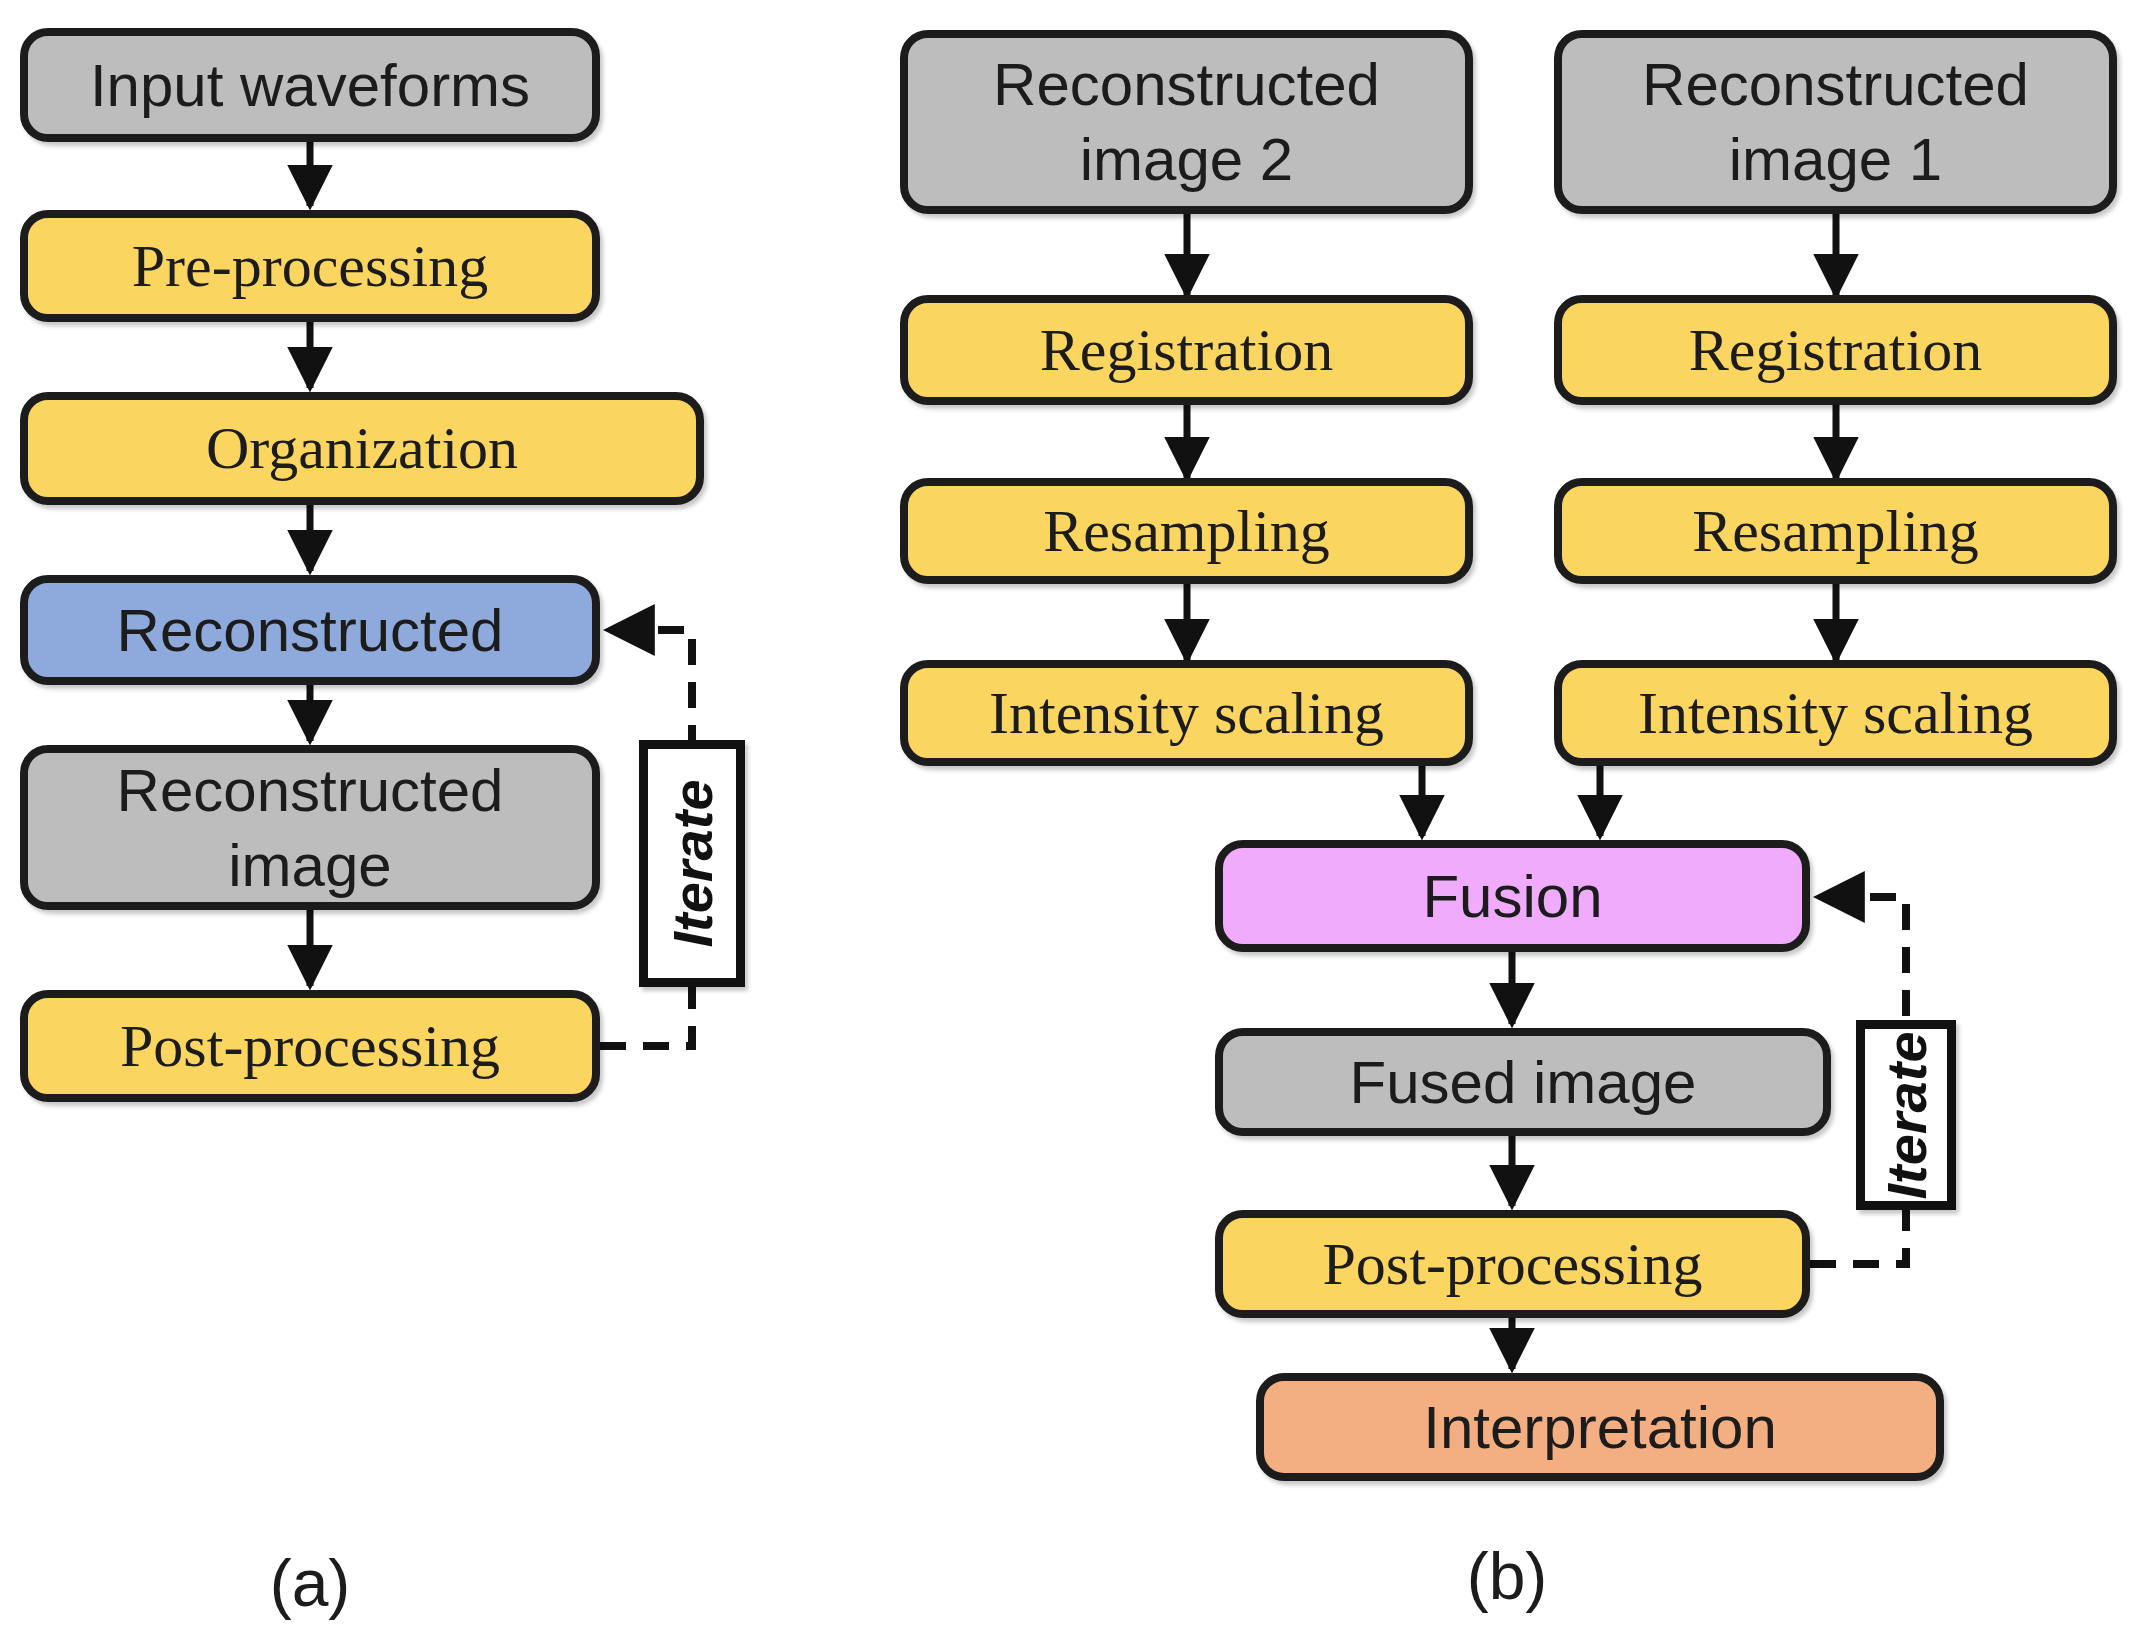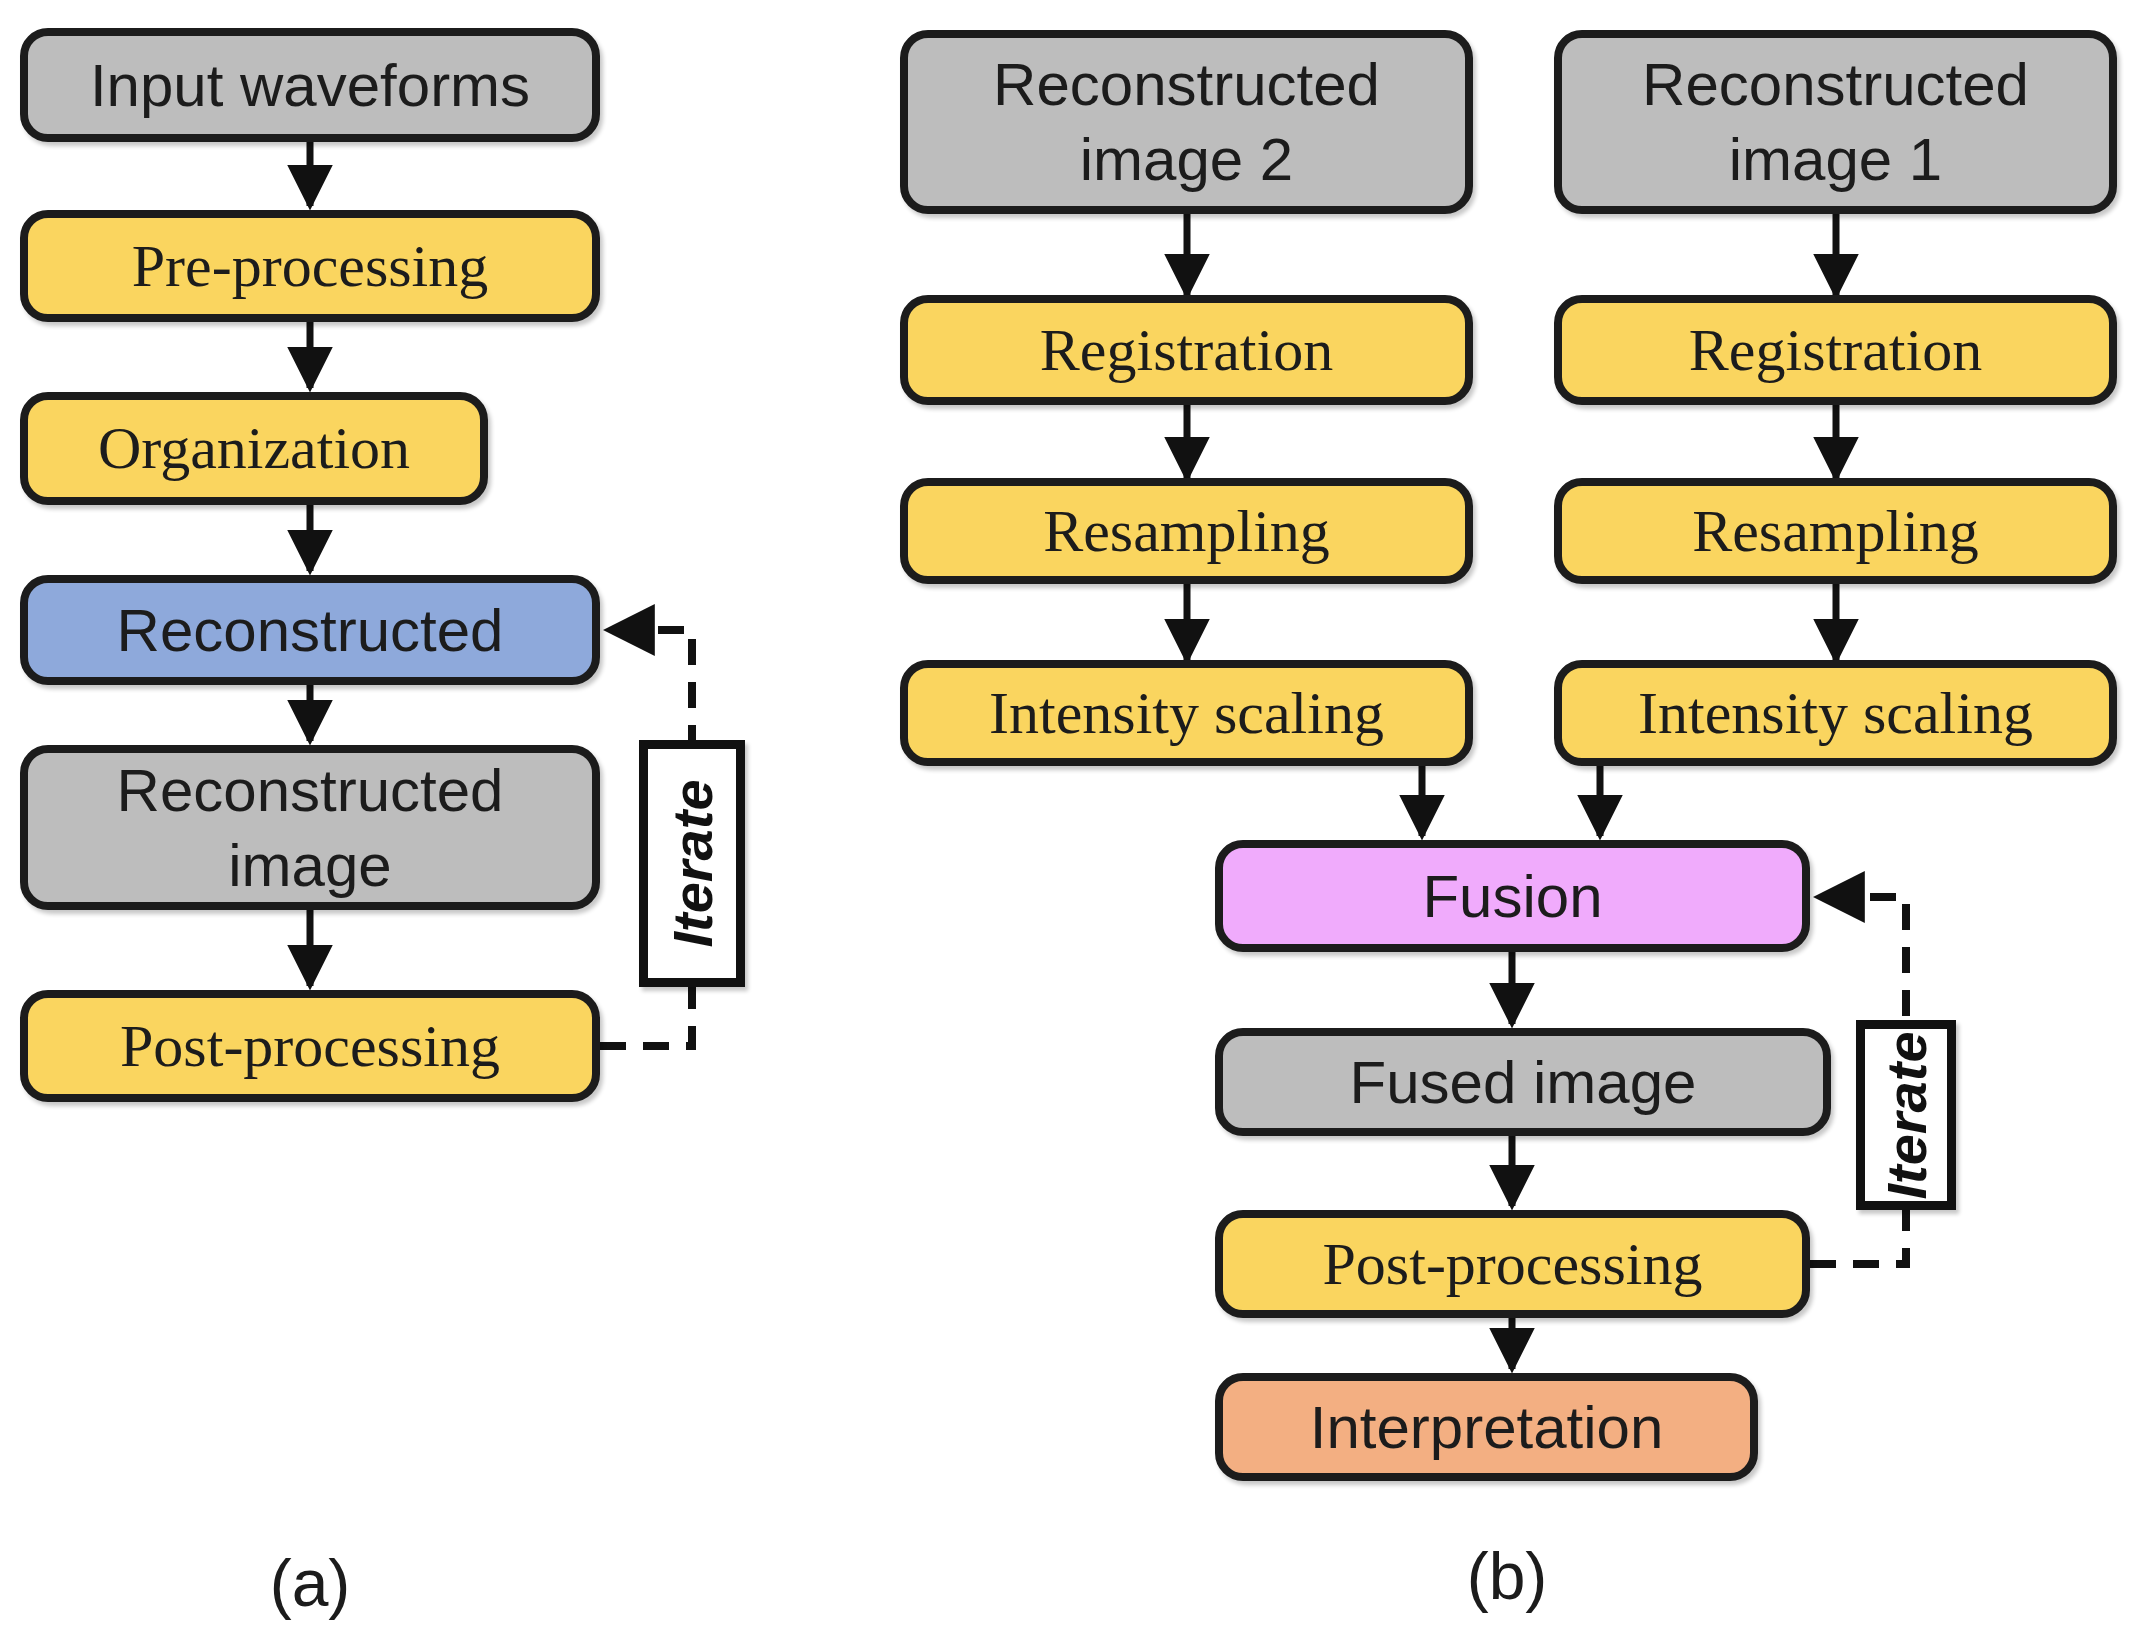--- a/index.html
+++ b/index.html
@@ -84,21 +84,21 @@
 
     <g>
       <path d="M 1810 1264 H 1906 V 897 H 1818" fill="none" stroke="#111111" stroke-width="8" stroke-dasharray="26 17" marker-end="url(#arrow)"></path>
     </g>
   </svg>
 
   <div class="node gray" style="left:20px;top:28px;width:580px;height:114px">Input waveforms</div>
 
   <div class="node yellow" style="left:20px;top:210px;width:580px;height:112px">Pre-processing</div>
 
-  <div class="node yellow" style="left:20px;top:392px;width:468px;height:113px">Organization</div>
+  <div class="node yellow" style="left:20px;top:392px;width:684px;height:113px">Organization</div>
 
   <div class="node blue" style="left:20px;top:575px;width:580px;height:110px">Reconstructed</div>
 
   <div class="node gray" style="left:20px;top:745px;width:580px;height:165px">Reconstructed
 image</div>
 
   <div class="node yellow" style="left:20px;top:990px;width:580px;height:112px">Post-processing</div>
 
   <div class="iterate" style="left:639px;top:740px;width:106px;height:247px">
     <span class="vtext">Iterate</span>
@@ -123,21 +123,21 @@
   <div class="node yellow" style="left:1554px;top:478px;width:563px;height:106px">Resampling</div>
 
   <div class="node yellow" style="left:1554px;top:660px;width:563px;height:106px">Intensity scaling</div>
 
   <div class="node green" style="left:1215px;top:840px;width:595px;height:112px">Fusion</div>
 
   <div class="node gray" style="left:1215px;top:1028px;width:616px;height:108px">Fused image</div>
 
   <div class="node yellow" style="left:1215px;top:1210px;width:595px;height:108px">Post-processing</div>
 
-  <div class="node orange" style="left:1215px;top:1373px;width:543px;height:108px">Interpretation</div>
+  <div class="node orange" style="left:1256px;top:1373px;width:688px;height:108px">Interpretation</div>
 
   <div class="iterate" style="left:1856px;top:1020px;width:100px;height:190px">
     <span class="vtext">Iterate</span>
   </div>
 
   <div class="caption" style="left:1397px;top:1538px">(b)</div>
 
 </div>
 
 </body></html>

